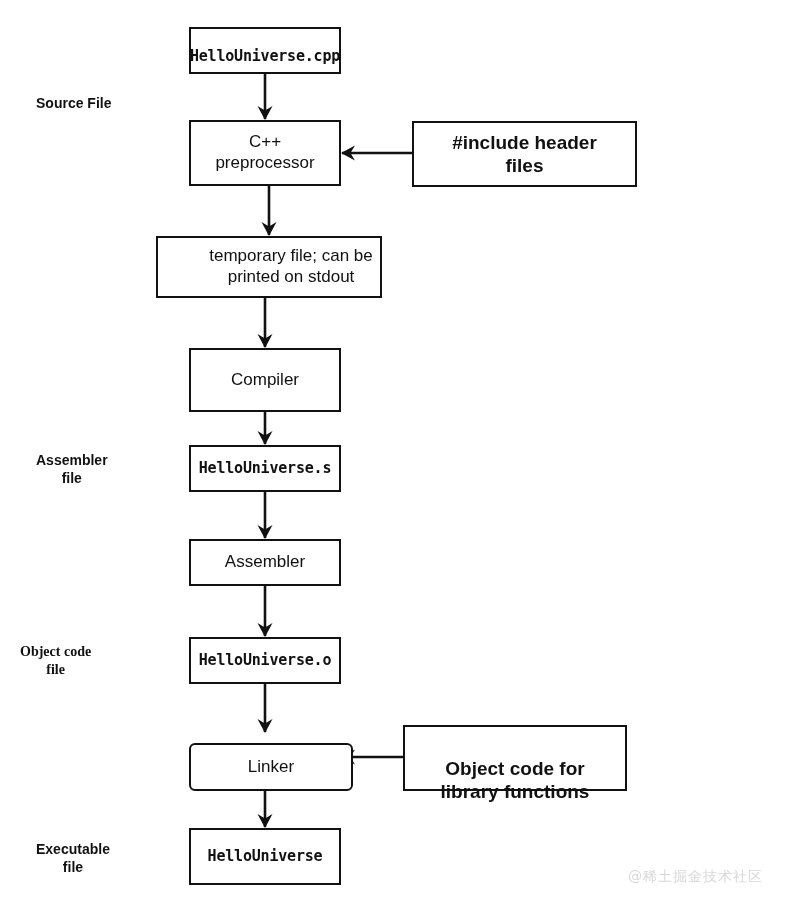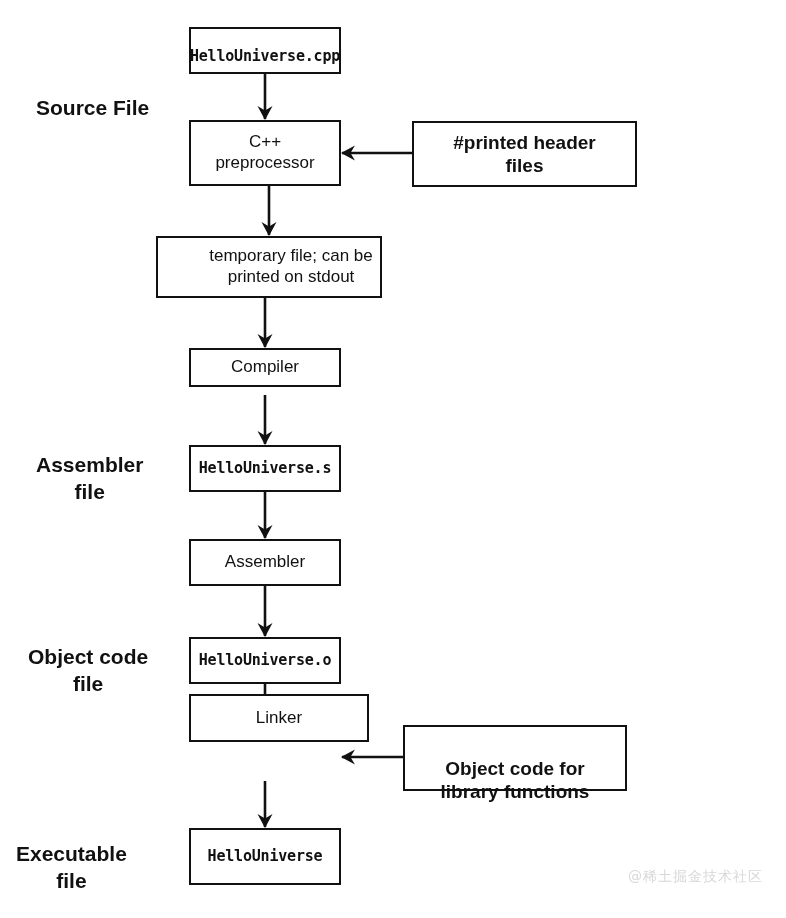--- a/index.html
+++ b/index.html
@@ -39,21 +39,21 @@
     font-weight: 400;
   }
   .box.callout {
     font-family: "Liberation Sans", sans-serif;
     font-size: 19px;
     font-weight: 700;
   }
   .side-label {
     position: absolute;
     font-family: "Liberation Sans", sans-serif;
-    font-size: 21px;
+    font-size: 14px;
     font-weight: 700;
     color: #111111;
     text-align: center;
     line-height: 1.3;
     white-space: pre-line;
   }
   .watermark {
     position: absolute;
     font-family: "DejaVu Sans", sans-serif;
     font-size: 14px;
@@ -95,57 +95,57 @@
       <line x1="412" y1="153" x2="342" y2="153" stroke="#111111" stroke-width="2.6"></line>
       <polygon points="341,153 354.95,145.5 350.45,153 354.95,160.5" fill="#111111"></polygon>
       <line x1="403" y1="757" x2="342" y2="757" stroke="#111111" stroke-width="2.6"></line>
       <polygon points="341,757 354.95,749.5 350.45,757 354.95,764.5" fill="#111111"></polygon>
     </svg>
 
   <div id="side-labels">
       <div class="side-label" style="left: 36px; top: 94px;">Source File</div>
       <div class="side-label" style="left: 36px; top: 451px;">Assembler
 file</div>
-      <div class="side-label" style="left: 28px; top: 643px;">Object code
+      <div class="side-label" style="left: 20px; top: 643px; font-family: Liberation Serif, serif;">Object code
 file</div>
-      <div class="side-label" style="left: 16px; top: 840px;">Executable
+      <div class="side-label" style="left: 36px; top: 840px;">Executable
 file</div>
     </div>
   <div id="nodes">
       <div class="box file" style="left: 189px; top: 27px; width: 152px; height: 47px;">
         <span style="white-space: pre-line; margin-top: 12px;">HelloUniverse.cpp</span>
       </div>
       <div class="box process" style="left: 189px; top: 120px; width: 152px; height: 66px;">
         <span style="white-space: pre-line;">C++
 preprocessor</span>
       </div>
       <div class="box process" style="left: 156px; top: 236px; width: 226px; height: 62px; padding-left: 44px;">
         <span style="white-space: pre-line;">temporary file; can be
 printed on stdout</span>
       </div>
-      <div class="box process" style="left: 189px; top: 348px; width: 152px; height: 39px;">
+      <div class="box process" style="left: 189px; top: 348px; width: 152px; height: 64px;">
         <span style="white-space: pre-line;">Compiler</span>
       </div>
       <div class="box file" style="left: 189px; top: 445px; width: 152px; height: 47px;">
         <span style="white-space: pre-line;">HelloUniverse.s</span>
       </div>
       <div class="box process" style="left: 189px; top: 539px; width: 152px; height: 47px;">
         <span style="white-space: pre-line;">Assembler</span>
       </div>
       <div class="box file" style="left: 189px; top: 637px; width: 152px; height: 47px; align-items: center;">
         <span style="white-space: pre-line;">HelloUniverse.o</span>
       </div>
-      <div class="box process" style="left: 189px; top: 694px; width: 180px; height: 48px;">
+      <div class="box process" style="left: 189px; top: 743px; width: 164px; height: 48px; border-radius: 6px;">
         <span style="white-space: pre-line;">Linker</span>
       </div>
       <div class="box file" style="left: 189px; top: 828px; width: 152px; height: 57px;">
         <span style="white-space: pre-line;">HelloUniverse</span>
       </div>
       <div class="box callout" style="left: 412px; top: 121px; width: 225px; height: 66px;">
-        <span style="white-space: pre-line;">#printed header
+        <span style="white-space: pre-line;">#include header
 files</span>
       </div>
       <div class="box callout" style="left: 403px; top: 725px; width: 224px; height: 66px;">
         <span style="white-space: pre-line; margin-top: 44px;">Object code for
 library functions</span>
       </div>
     </div>
 
   <div class="watermark" style="left: 628px; top: 868px;">@稀土掘金技术社区</div>
 

